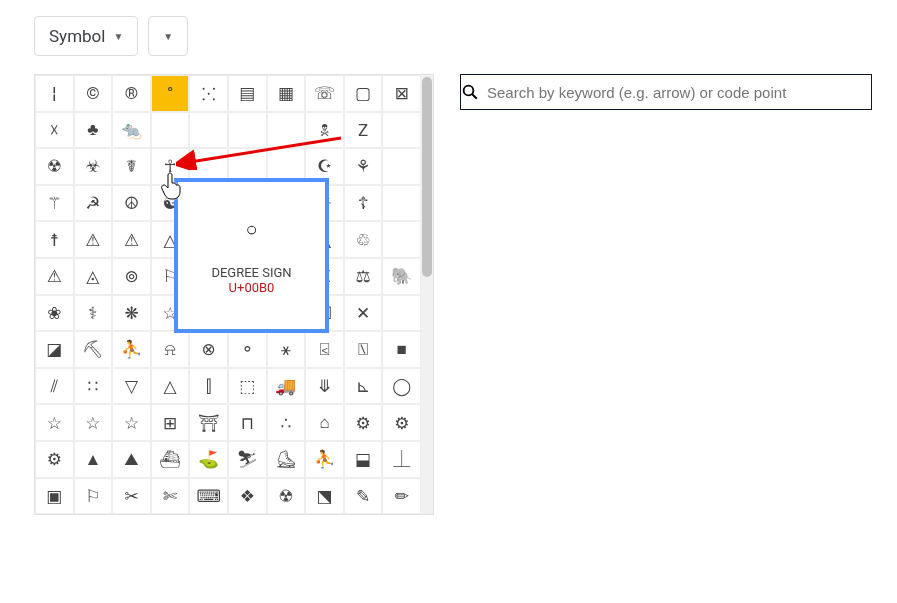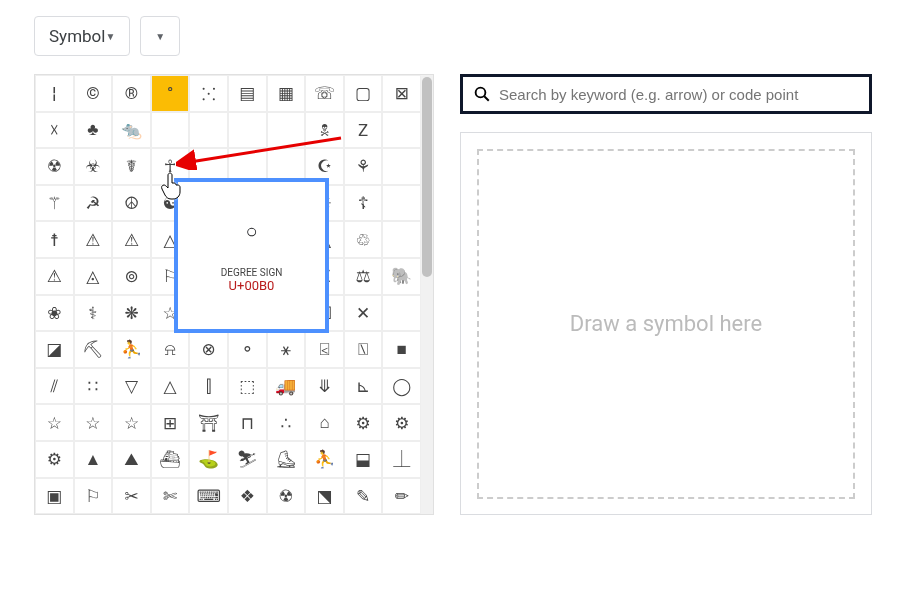--- a/index.html
+++ b/index.html
@@ -2,38 +2,38 @@
 <html><head>
   <meta charset="utf-8">
   <style>
     * { box-sizing: border-box; margin: 0; padding: 0; }
     body { font-family: 'Google Sans', Roboto, Arial, sans-serif; color: #202124; background: #fff; position: relative; width: 897px; height: 603px; overflow: hidden; }
     .container { padding: 16px 34px; }
     .header { display: flex; justify-content: space-between; align-items: flex-start; margin-bottom: 24px; }
     .title { font-size: 28px; font-weight: 400; color: #202124; letter-spacing: 0.2px; }
     .close-btn { font-size: 28px; color: #888; cursor: pointer; font-weight: bold; line-height: 1; padding: 4px 8px; position: absolute; top: 10px; right: 18px; }
     .controls { display: flex; gap: 10px; margin-bottom: 18px; }
-    .dropdown { border: 1px solid #dadce0; border-radius: 4px; padding: 9px 14px; font-size: 17px; color: #3c4043; display: flex; align-items: center; gap: 0; cursor: pointer; background: #fff; }
+    .dropdown { border: 1px solid #dadce0; border-radius: 4px; padding: 9px 14px; font-size: 17px; color: #3c4043; display: flex; align-items: center; gap: 8px; cursor: pointer; background: #fff; }
     .dropdown .caret { font-size: 10px; color: #5f6368; }
     .main { display: flex; gap: 26px; align-items: flex-start; }
     .grid-wrapper { position: relative; border: 1px solid #e0e0e0; width: 400px; display: flex; }
     .char-grid { display: grid; grid-template-columns: repeat(10, 1fr); width: 388px; }
     .char-cell { border: 0.5px solid #eee; height: 36.6px; display: flex; align-items: center; justify-content: center; font-size: 17px; color: #444; cursor: pointer; position: relative; background: #fff; }
     .char-cell.highlighted { background: #fbbc04; }
     .scrollbar-track { width: 12px; background: #f1f1f1; position: relative; }
     .scrollbar-thumb { position: absolute; top: 2px; left: 1px; width: 10px; height: 200px; background: #c1c1c1; border-radius: 5px; }
     .right-panel { flex: 1; display: flex; flex-direction: column; gap: 18px; }
-    .search-box { border: 3px solid #0f172a; display: flex; align-items: center; padding: 8px 10px; gap: 8px; width: 412px; }
+    .search-box { border: 1px solid #0f172a; display: flex; align-items: center; padding: 8px 0; gap: 8px; width: 412px; }
     .search-box input { border: none; outline: none; font-size: 15px; flex: 1; color: #5f6368; }
     .draw-box { border: 1px solid #dadce0; width: 412px; height: 383px; display: flex; align-items: center; justify-content: center; position: relative; }
     .draw-inner { border: 2px dashed #ccc; width: 378px; height: 350px; display: flex; align-items: center; justify-content: center; }
     .draw-text { font-size: 22px; color: #bbb; }
     .tooltip { position: absolute; top: 178px; left: 174px; width: 155px; height: 155px; background: #fff; border: 4px solid #4d90fe; z-index: 10; display: flex; flex-direction: column; align-items: center; justify-content: center; }
     .tooltip-char { font-size: 20px; font-weight: bold; margin-bottom: 24px; }
-    .tooltip-name { font-size: 10px; color: #444; text-align: center; }
+    .tooltip-name { font-size: 13px; color: #444; text-align: center; }
     .tooltip-code { font-size: 13px; color: #b91c1c; text-align: center; }
     .cursor-hand { position: absolute; top: 172px; left: 160px; z-index: 12; font-size: 22px; filter: drop-shadow(0 0 1px #fff); }
     .arrow { position: absolute; top: 134px; left: 176px; z-index: 11; pointer-events: none; }
     .search-icon { width: 18px; height: 18px; }
   </style>
 </head>
 <body>
 
 <div class="container">
 
@@ -177,25 +177,20 @@
     </div>
 
     <div class="right-panel">
       <div class="search-box">
         <svg class="search-icon" viewBox="0 0 24 24" fill="none" stroke="#000" stroke-width="2.5">
           <circle cx="10" cy="10" r="6.5"></circle>
           <line x1="15" y1="15" x2="21" y2="21"></line>
         </svg>
         <input type="text" placeholder="Search by keyword (e.g. arrow) or code point" style="">
       </div>
-      <div class="draw-box">
-        <div class="draw-inner">
-          <div class="draw-text">Draw a symbol here</div>
-        </div>
-      </div>
     </div>
   </div>
 </div>
 
 <div class="tooltip">
   <div class="tooltip-char">○</div>
   <div class="tooltip-name">DEGREE SIGN</div>
   <div class="tooltip-code">U+00B0</div>
 </div>
 

